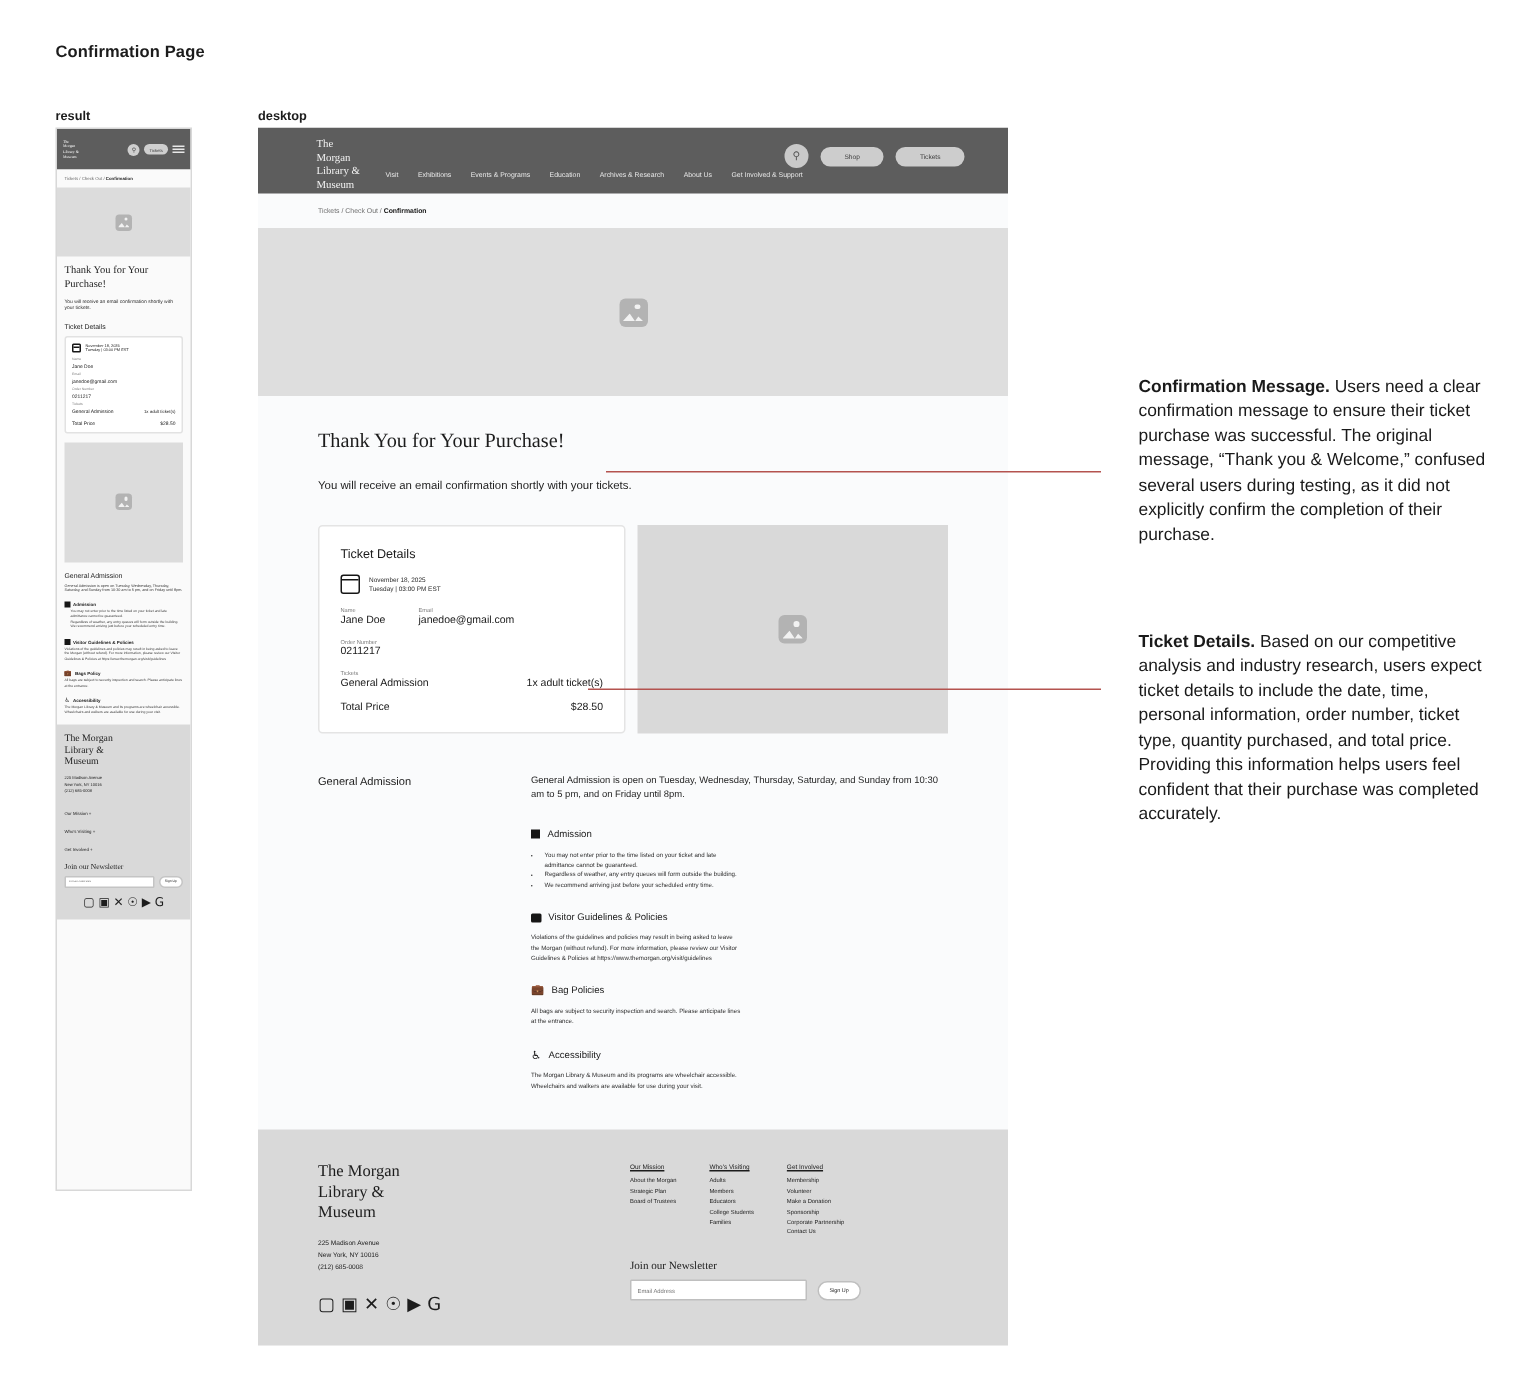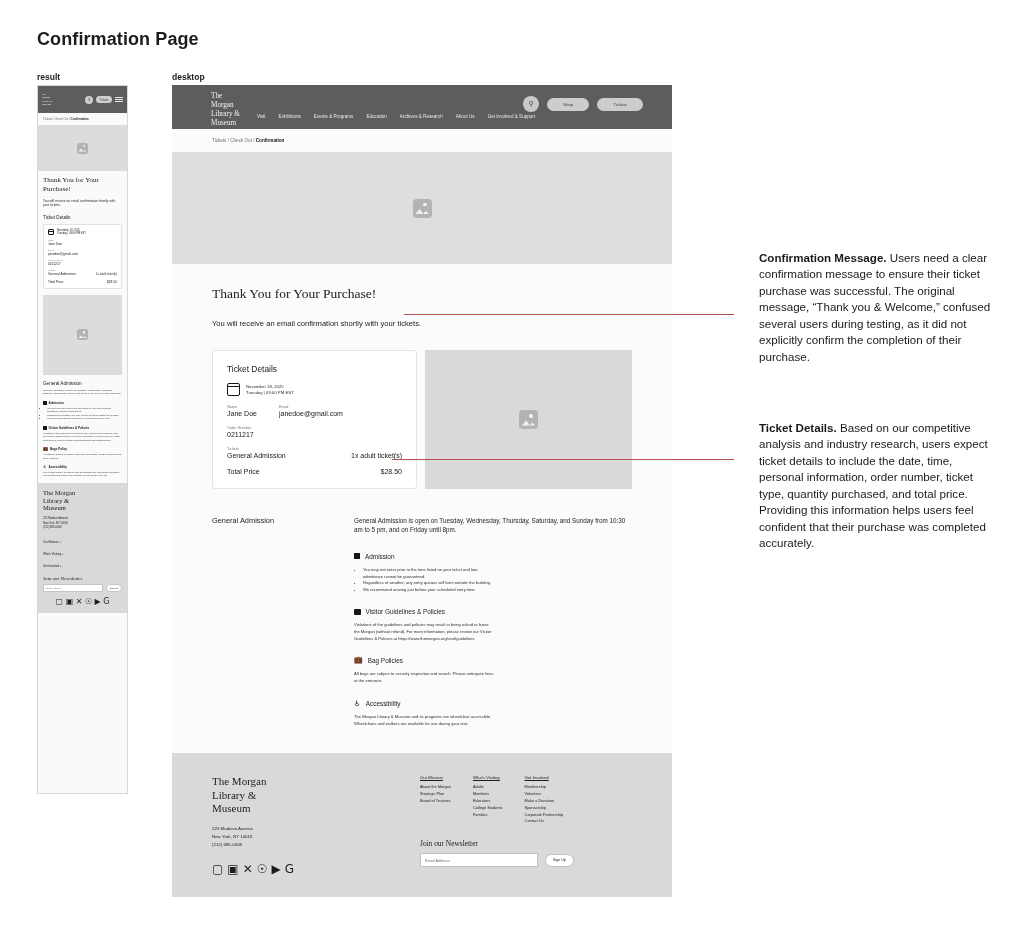--- a/index.html
+++ b/index.html
@@ -8,21 +8,21 @@
     background: #ffffff;
     font-family: "Liberation Sans", sans-serif;
     color: #1c1c1c;
     overflow: hidden;
   }
   .page { position: relative; width: 1024px; height: 925px; }
 
   
   .doc-title {
     position: absolute; left: 37px; top: 29px;
-    font-size: 18px; font-weight: bold; letter-spacing: .1px;
+    font-size: 11px; font-weight: bold; letter-spacing: .1px;
   }
   .col-label { position: absolute; font-size: 8.5px; font-weight: bold; }
   .col-label.mobile { left: 37px; top: 72px; }
   .col-label.desktop { left: 172px; top: 72px; }
 
   
   .mobile-frame {
     position: absolute; left: 37px; top: 85px;
     width: 91px; height: 709px;
     background: #fafafa;

